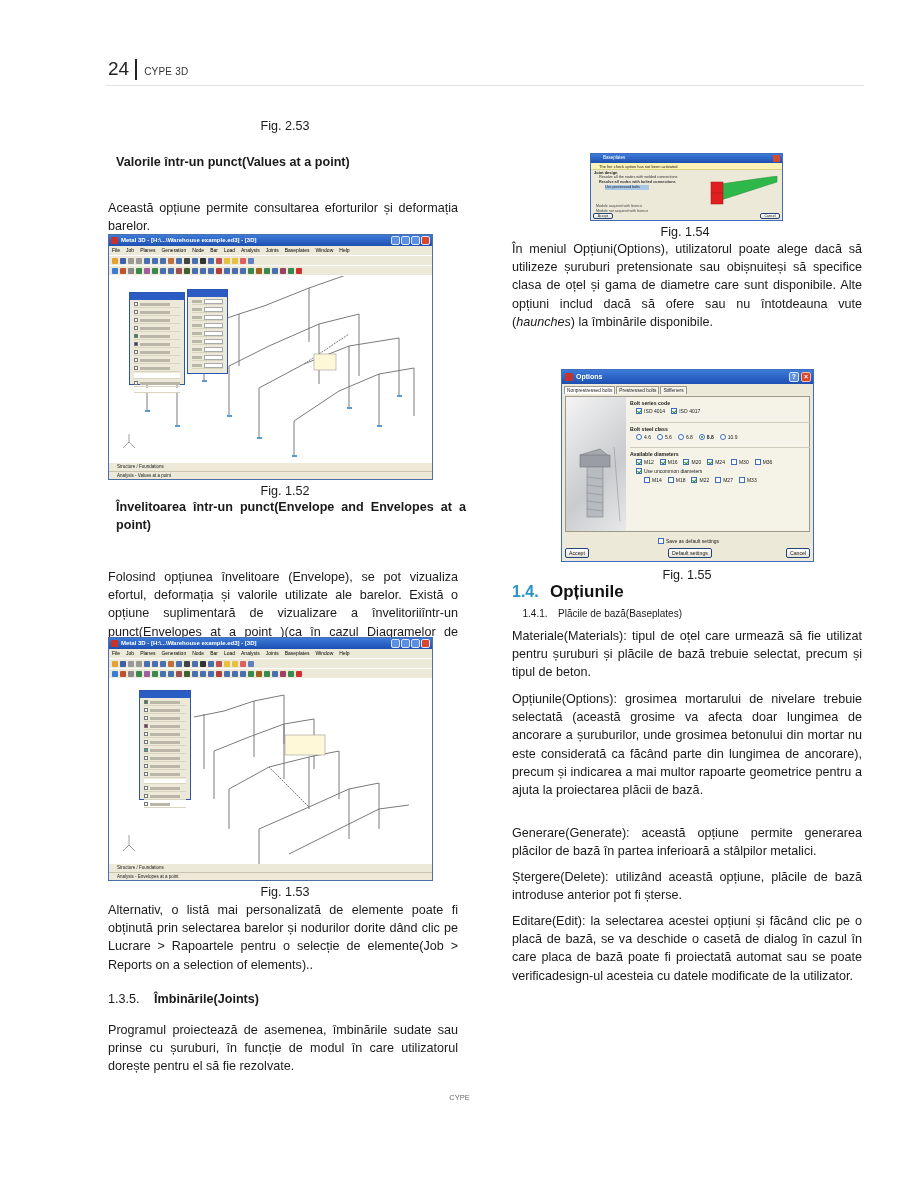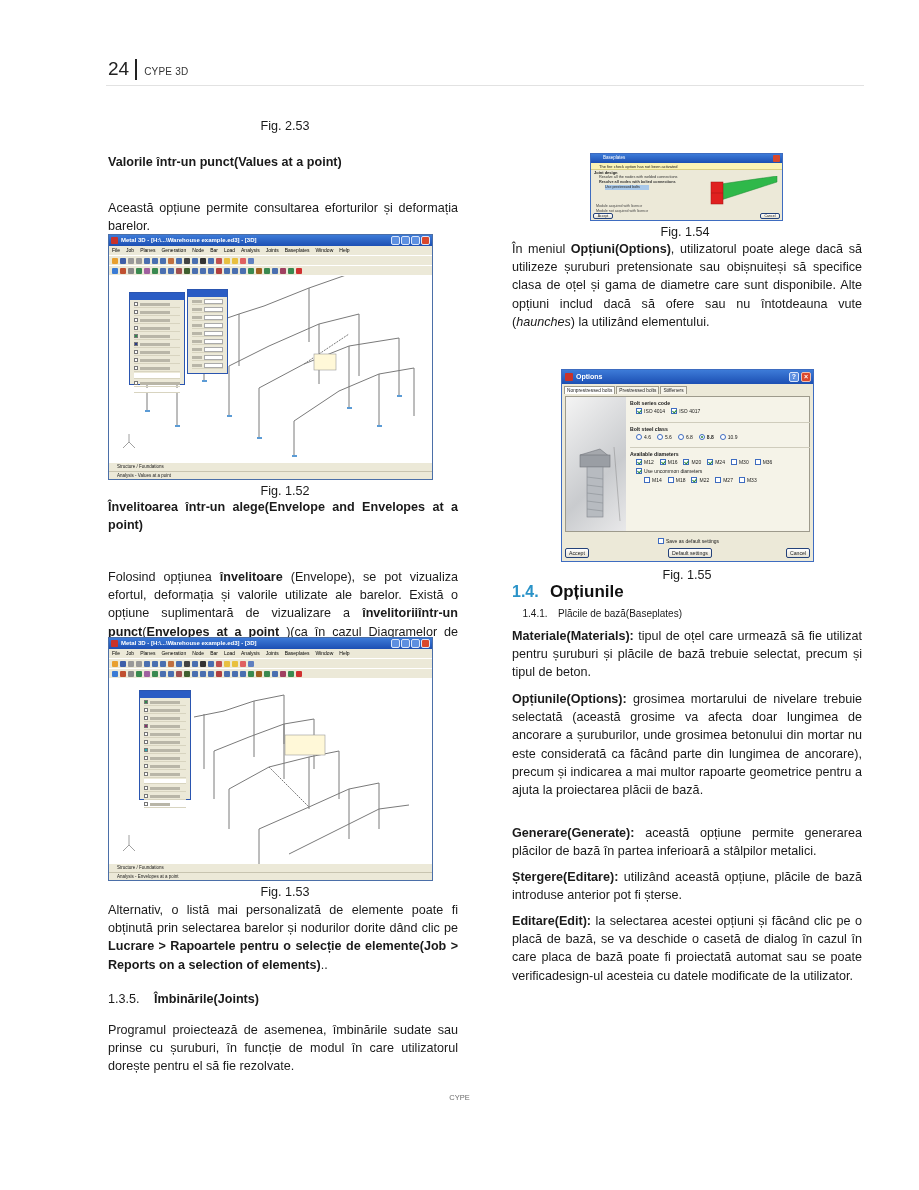--- a/index.html
+++ b/index.html
@@ -9,24 +9,24 @@
   .header { position: absolute; left: 108px; top: 58px; display: flex; align-items: center; }
   .page-num { font-size: 19px; color: #222; }
   .header-bar { width: 2px; height: 21px; background: #222; margin: 0 7px 0 6px; }
   .header-title { font-size: 10px; color: #333; letter-spacing: 0.2px; padding-top: 4px; }
   .header-rule { position: absolute; left: 106px; top: 85px; width: 758px; height: 1px; background: #e2e2e2; }
 
   .col-left { position: absolute; left: 108px; width: 350px; }
   .col-right { position: absolute; left: 512px; width: 350px; }
 
   p, .txt { font-size: 12.6px; line-height: 18.2px; text-align: justify; }
-  b { font-weight: bold; }
+  b { font-weight: normal; }
   .caption { font-size: 12.6px; text-align: center; line-height: 16px; }
 
-  .h-bold { font-size: 12.6px; font-weight: bold; line-height: 18px; }
+  .h-bold { font-size: 12.6px; font-weight: bold; line-height: 18px; margin-left: 8px; }
 
   
   .shot { position: absolute; border: 1px solid #4b6fa8; background: #fff; overflow: hidden; }
   .win-title { height: 11px; background: linear-gradient(#3d7bd8, #1c4fb3); color: #fff; font-size: 6px; font-weight: bold; line-height: 11px; padding-left: 12px; position: relative; }
   .win-title .ic { position: absolute; left: 2px; top: 2px; width: 7px; height: 7px; background: #c8322a; border-radius: 1px; }
   .win-btns { position: absolute; right: 2px; top: 1px; display: flex; gap: 1px; }
   .win-btns span { width: 9px; height: 9px; border-radius: 2px; background: #5d8fe0; border: 1px solid #dbe6fa; }
   .win-btns span.x { background: #d9482d; }
   .menubar { height: 9px; background: #ece9d8; font-size: 5px; line-height: 9px; padding-left: 3px; color: #000; white-space: nowrap; }
   .menubar span { margin-right: 6px; }
@@ -281,21 +281,21 @@
     </div>
   </div>
   <div class="tabsbar" style="bottom:8px;">
     <span>Structure</span> / <span>Foundations</span>
   </div>
   <div class="statusbar" style="bottom:0;">Analysis - Values at a point</div>
 </div>
 
 <div class="caption" style="position:absolute; left:200px; top:483px; width:170px;">Fig. 1.52</div>
 
-<div class="h-bold col-left" style="top:498px; text-align:justify;">Învelitoarea într-un alege(Envelope and Envelopes at a point)</div>
+<div class="h-bold col-left" style="top:498px; text-align:justify;">Învelitoarea într-un punct(Envelope and Envelopes at a point)</div>
 
 <p class="col-left" style="top:568px;"><span>Folosind opțiunea </span><b>învelitoare</b><span> (Envelope), se pot vizualiza efortul, deformația și valorile utilizate ale barelor. Există o opțiune suplimentară de vizualizare a </span><b>învelitoriiîntr-un punct</b><span>(</span><b>Envelopes at a point</b><span> )(ca în cazul Diagramelor de eforturi)</span></p>
 
 <div class="shot" style="left:108px; top:637px; width:325px; height:244px;">
   <div class="win-title">
     <span class="ic"></span>
     <span>Metal 3D - [H:\...\Warehouse example.ed3] - [3D]</span>
     <div class="win-btns">
         <span></span>
         <span></span>
@@ -473,21 +473,21 @@
   <div style="position:absolute; left:5px; top:50px; font-size:3.6px; line-height:4.5px; color:#444;">
     <div>Module acquired with licence</div>
     <div>Module not acquired with licence</div>
   </div>
   <div class="btn" style="left:2px; bottom:1px; width:20px; height:6px; font-size:3.5px; line-height:4px;">Accept</div>
   <div class="btn" style="right:2px; bottom:1px; width:20px; height:6px; font-size:3.5px; line-height:4px;">Cancel</div>
 </div>
 
 <div class="caption" style="position:absolute; left:610px; top:224px; width:150px;">Fig. 1.54</div>
 
-<p class="col-right" style="top:240px;"><span>În meniul </span><b>Opțiuni(Options)</b><span>, utilizatorul poate alege dacă să utilizeze șuruburi pretensionate sau obișnuiteși să specifice clasa de oțel și gama de diametre care sunt disponibile. Alte opțiuni includ dacă să ofere sau nu întotdeauna vute (</span><i>haunches</i><span>) la utilizând elementului.</span></p>
+<p class="col-right" style="top:240px;"><span>În meniul </span><b>Opțiuni(Options)</b><span>, utilizatorul poate alege dacă să utilizeze șuruburi pretensionate sau obișnuiteși să specifice clasa de oțel și gama de diametre care sunt disponibile. Alte opțiuni includ dacă să ofere sau nu întotdeauna vute (</span><i>haunches</i><span>) la îmbinările disponibile.</span></p>
 
 <div class="dlg" style="left:561px; top:369px; width:253px; height:193px; background:#ece9d8;">
   <div class="opt-title">
     <span style="position:absolute; left:3px; top:3px; width:8px; height:8px; background:#c8322a; border-radius:1px;"></span>
     <span>Options</span>
     <span style="position:absolute; right:14px; top:2px; width:10px; height:10px; background:#5d8fe0; border:1px solid #dbe6fa; border-radius:2px; font-size:7px; line-height:8px; text-align:center;">?</span>
     <span style="position:absolute; right:2px; top:2px; width:10px; height:10px; background:#d9482d; border:1px solid #f0c0b0; border-radius:2px; font-size:7px; line-height:8px; text-align:center;">×</span>
   </div>
   <div class="opt-tabs">
     <span class="active">Nonprestressed bolts</span>
@@ -630,17 +630,17 @@
   <span class="n">1.4.1.</span>
   <span class="t">Plăcile de bază(Baseplates)</span>
 </div>
 
 <p class="col-right" style="top:627px;"><b>Materiale(Materials):</b><span> tipul de oțel care urmează să fie utilizat pentru șuruburi și plăcile de bază trebuie selectat, precum și tipul de beton.</span></p>
 
 <p class="col-right" style="top:690px;"><b>Opțiunile(Options):</b><span> grosimea mortarului de nivelare trebuie selectată (această grosime va afecta doar lungimea de ancorare a șuruburilor, unde grosimea betonului din mortar nu este considerată ca făcând parte din lungimea de ancorare), precum și indicarea a mai multor rapoarte geometrice pentru a ajuta la proiectarea plăcii de bază.</span></p>
 
 <p class="col-right" style="top:824px;"><b>Generare(Generate):</b><span> această opțiune permite generarea plăcilor de bază în partea inferioară a stâlpilor metalici.</span></p>
 
-<p class="col-right" style="top:868px;"><b>Ștergere(Editare):</b><span> utilizând această opțiune, plăcile de bază introduse anterior pot fi șterse.</span></p>
+<p class="col-right" style="top:868px;"><b>Ștergere(Delete):</b><span> utilizând această opțiune, plăcile de bază introduse anterior pot fi șterse.</span></p>
 
 <p class="col-right" style="top:912px;"><b>Editare(Edit):</b><span> la selectarea acestei opțiuni și făcând clic pe o placă de bază, se va deschide o casetă de dialog în cazul în care placa de bază poate fi proiectată automat sau se poate verificadesign-ul acesteia cu datele modificate de la utilizator.</span></p>
 
 <div class="footer">CYPE</div>
 
 </body></html>

